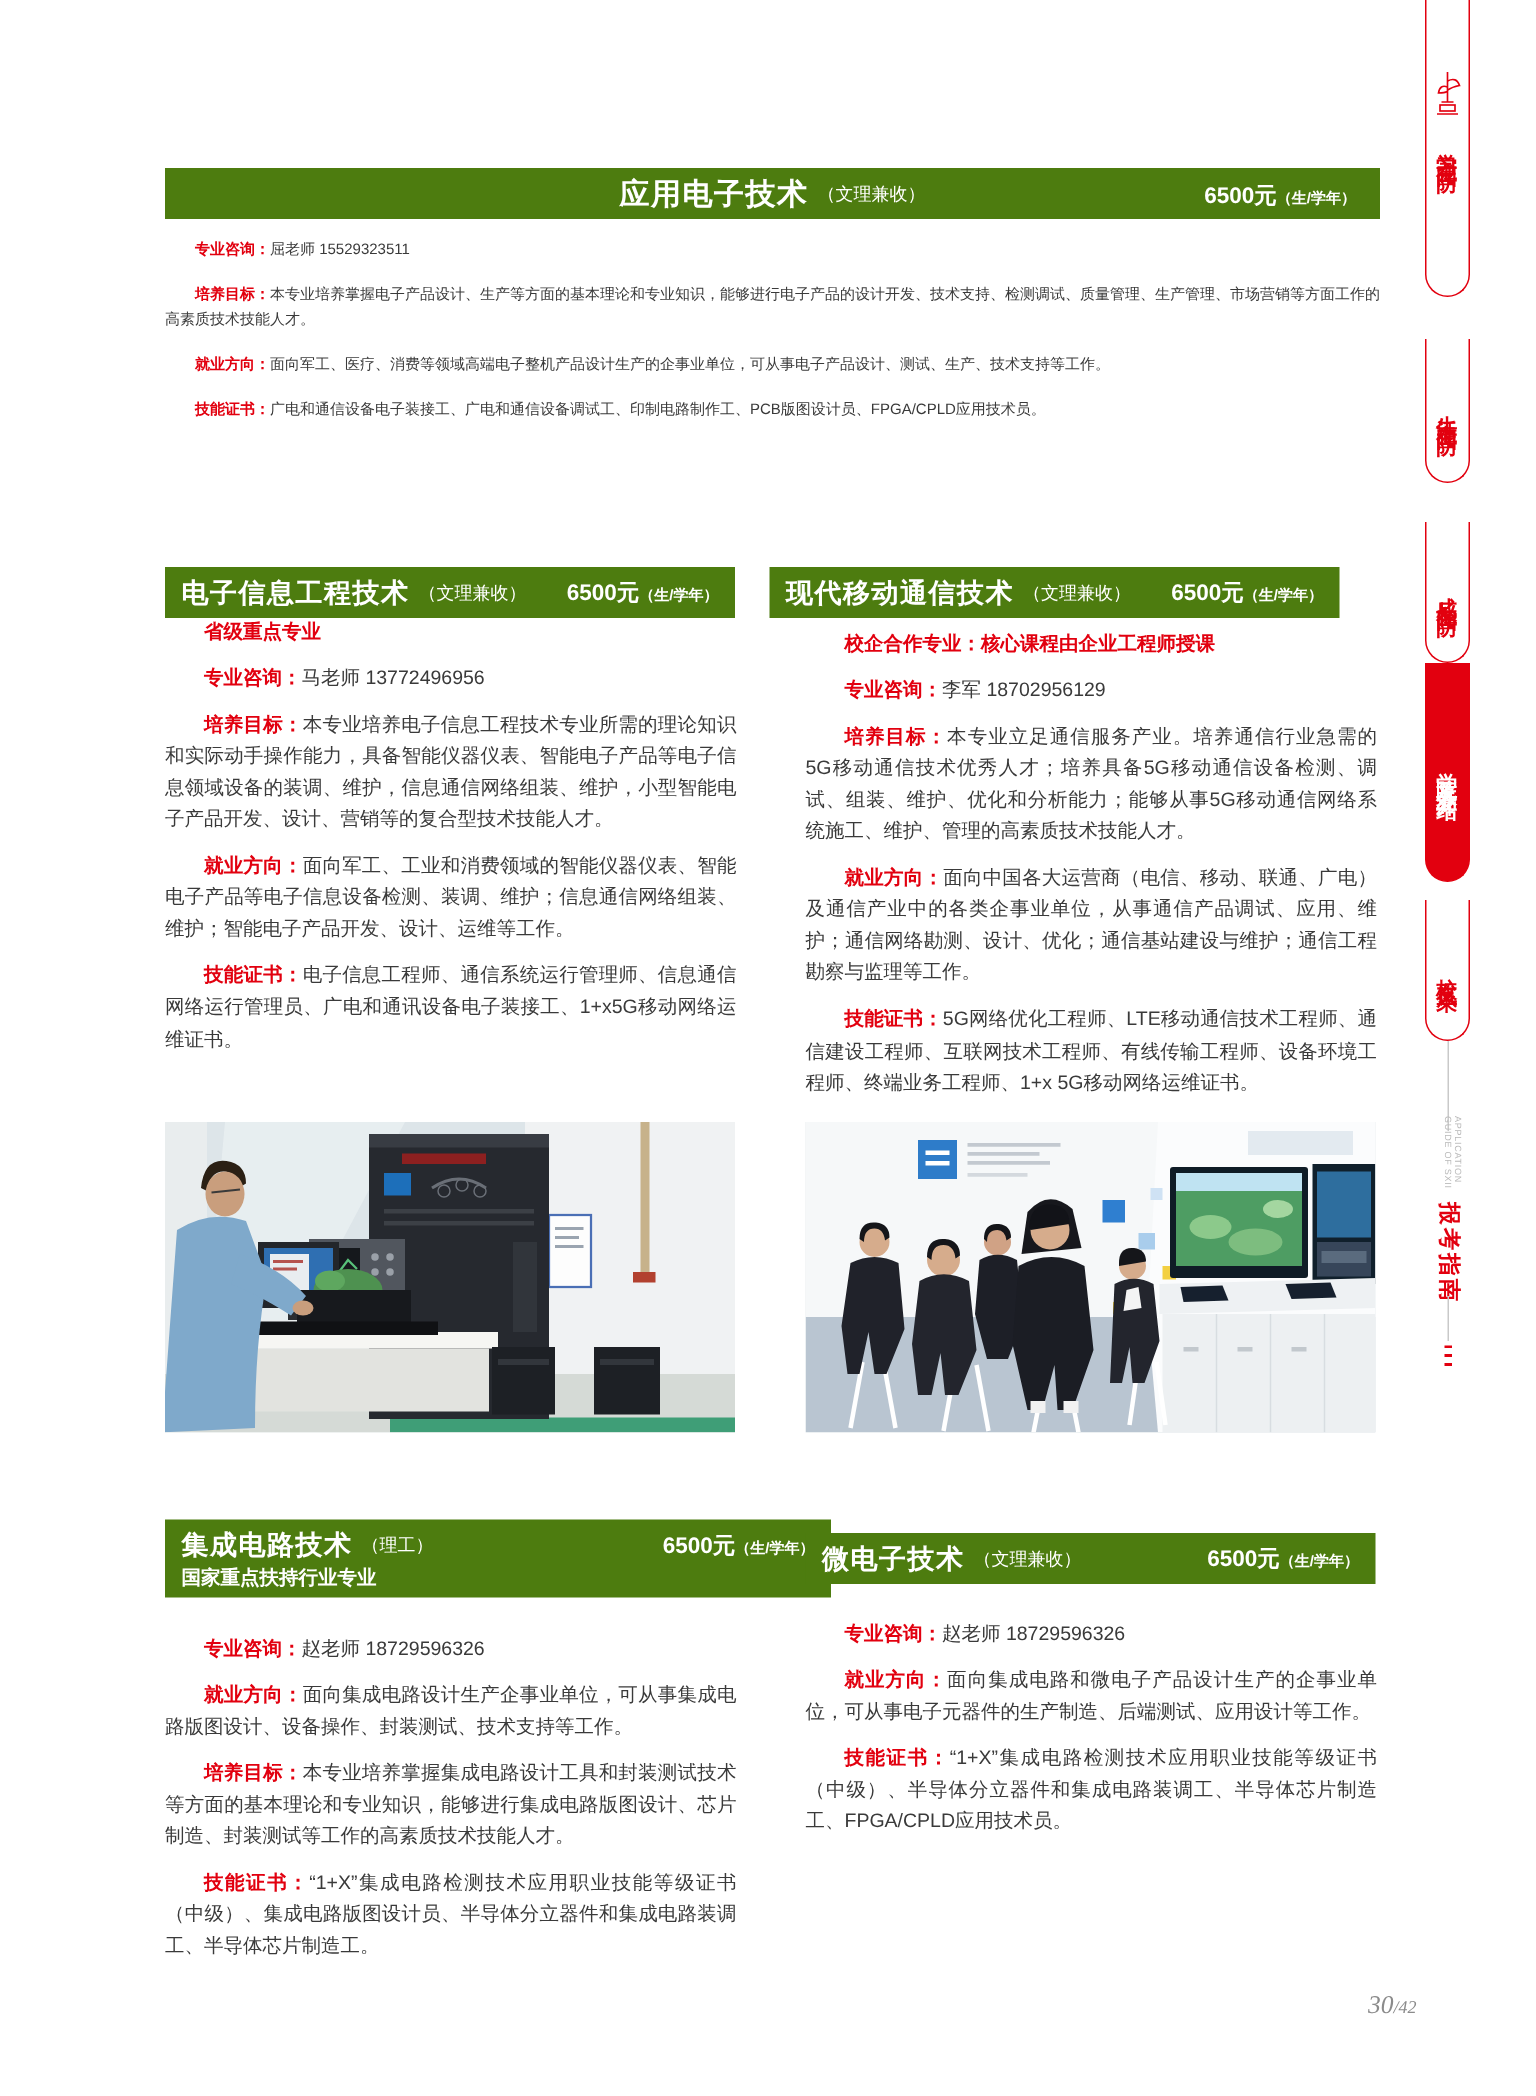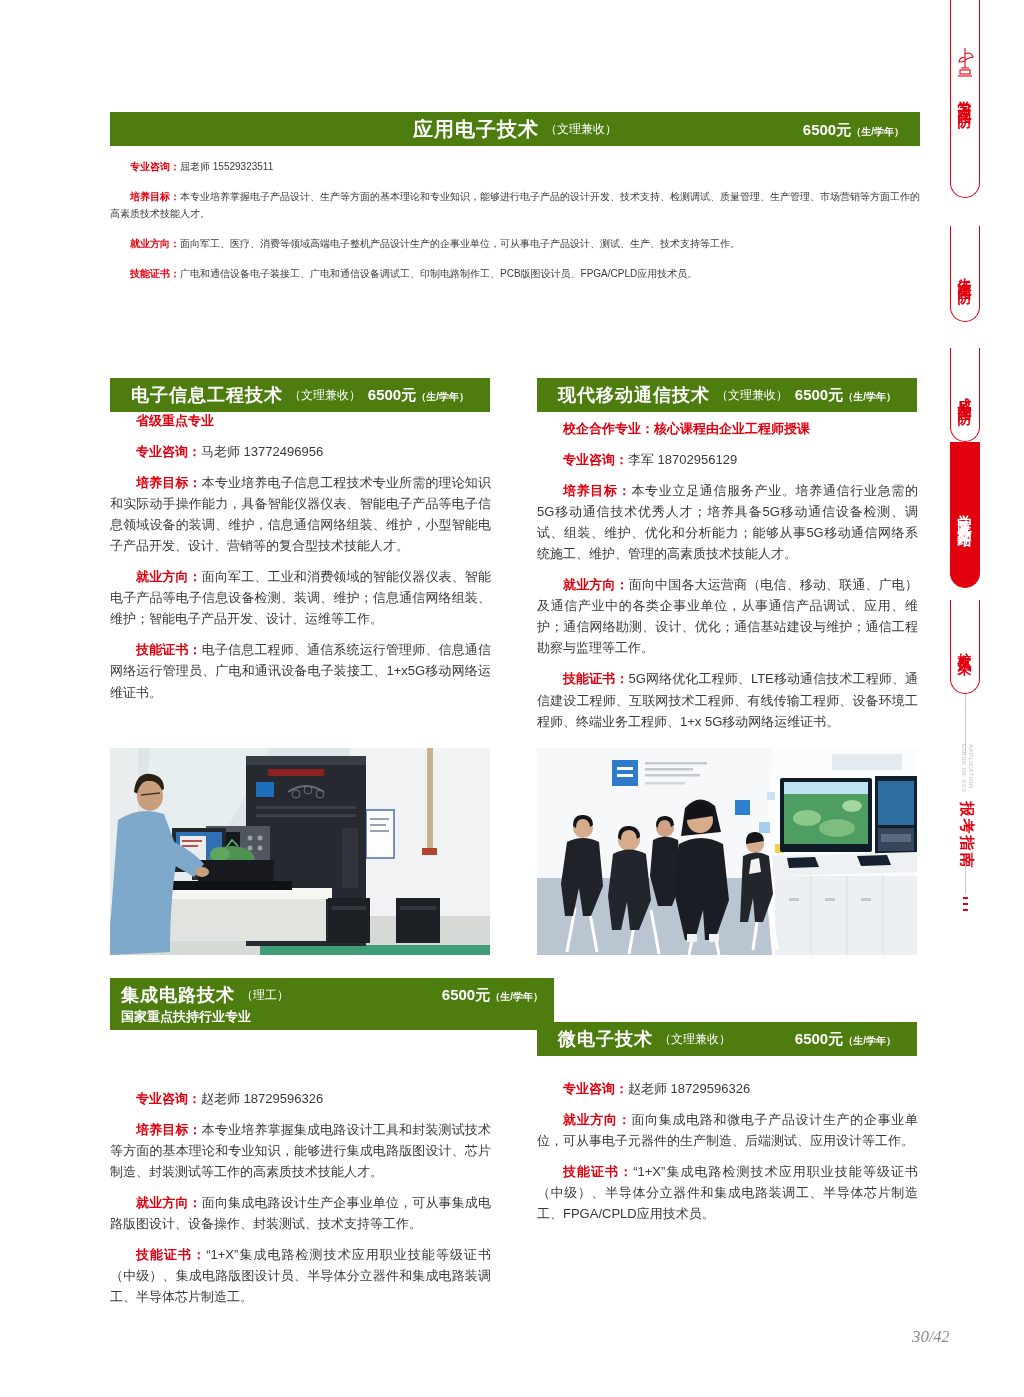--- a/index.html
+++ b/index.html
@@ -15,28 +15,28 @@
   }
   .b-title{font-weight:bold;font-size:20px;letter-spacing:1px;white-space:nowrap;}
   .b-title.small{font-size:18px;}
   .b-admit{font-size:12px;margin-left:6px;white-space:nowrap;}
   .price-group{white-space:nowrap;}
   .b-price{font-size:15px;font-weight:bold;}
   .b-unit{font-size:10px;font-weight:bold;}
   #banner-applied{left:110px;top:112px;width:810px;height:34px;justify-content:center;}
   #banner-applied .price-group{position:absolute;right:16px;top:9px;}
   #banner-info,#banner-mobile,#banner-micro{
-    width:380px;height:34px;padding:0 21px;justify-content:flex-start;
+    width:380px;height:34px;padding:0 11px;justify-content:flex-start;
   }
   #banner-info{left:110px;top:378px;}
-  #banner-mobile{left:537px;top:378px;}
+  #banner-mobile{left:513px;top:378px;}
   #banner-micro{left:537px;top:1022px;}
   #banner-info .price-group,#banner-mobile .price-group,
   #banner-micro .price-group,#banner-ic .price-group{margin-left:auto;}
-  #banner-ic{left:110px;top:978px;width:444px;height:52px;display:block;padding:5px 11px;}
+  #banner-ic{left:110px;top:1013px;width:444px;height:52px;display:block;padding:5px 11px;}
   #banner-ic .row1{display:flex;align-items:center;}
   .banner-sub{font-size:13px;font-weight:bold;margin-top:1px;}
   
   .sec-body{position:absolute;font-size:13px;line-height:1.62;}
   #body-applied{left:110px;top:158px;width:810px;line-height:1.7;font-size:10px;}
   #body-applied p.para{margin-bottom:13px;}
   #body-info{left:110px;top:410px;width:381px;}
   #body-mobile{left:537px;top:418px;width:381px;}
   #body-ic{left:110px;top:1088px;width:381px;}
   #body-micro{left:537px;top:1078px;width:381px;}
@@ -87,21 +87,21 @@
   .dots{
     position:absolute;left:963px;top:897px;width:5px;height:17px;
     background:repeating-linear-gradient(to bottom,#e2000f 0 2px,transparent 2px 6px);
   }
   
   .page-num{
     position:absolute;left:912px;top:1327px;
     font-family:"Liberation Serif","DejaVu Serif",serif;font-style:italic;
     color:#8b8b8b;font-size:17px;
   }
-  .page-num .total{font-size:16px;}
+  .page-num .total{font-size:12px;}
 </style>
 </head>
 <body>
 
 <div class="banner" id="banner-applied">
   <span class="b-title">应用电子技术</span>
   <span class="b-admit">（文理兼收）</span>
   <span class="price-group"><span class="b-price">6500元</span><span class="b-unit">（生/学年）</span></span>
 </div>
 <div class="sec-body" id="body-applied">
@@ -275,22 +275,22 @@
 <div class="banner" id="banner-ic">
   <div class="row1">
     <span class="b-title small">集成电路技术</span>
     <span class="b-admit">（理工）</span>
     <span class="price-group"><span class="b-price">6500元</span><span class="b-unit">（生/学年）</span></span>
   </div>
   <div class="banner-sub">国家重点扶持行业专业</div>
 </div>
 <div class="sec-body" id="body-ic">
   <p class="para"><span class="lbl">专业咨询：</span><span>赵老师 18729596326</span></p>
+  <p class="para"><span class="lbl">就业方向：</span><span>面向集成电路设计生产企事业单位，可从事集成电路版图设计、设备操作、封装测试、技术支持等工作。</span></p>
   <p class="para"><span class="lbl">培养目标：</span><span>本专业培养掌握集成电路设计工具和封装测试技术等方面的基本理论和专业知识，能够进行集成电路版图设计、芯片制造、封装测试等工作的高素质技术技能人才。</span></p>
-  <p class="para"><span class="lbl">就业方向：</span><span>面向集成电路设计生产企事业单位，可从事集成电路版图设计、设备操作、封装测试、技术支持等工作。</span></p>
   <p class="para"><span class="lbl">技能证书：</span><span>“1+X”集成电路检测技术应用职业技能等级证书（中级）、集成电路版图设计员、半导体分立器件和集成电路装调工、半导体芯片制造工。</span></p>
 </div>
 
 <div class="banner" id="banner-micro">
   <span class="b-title small">微电子技术</span>
   <span class="b-admit">（文理兼收）</span>
   <span class="price-group"><span class="b-price">6500元</span><span class="b-unit">（生/学年）</span></span>
 </div>
 <div class="sec-body" id="body-micro">
   <p class="para"><span class="lbl">专业咨询：</span><span>赵老师 18729596326</span></p>

